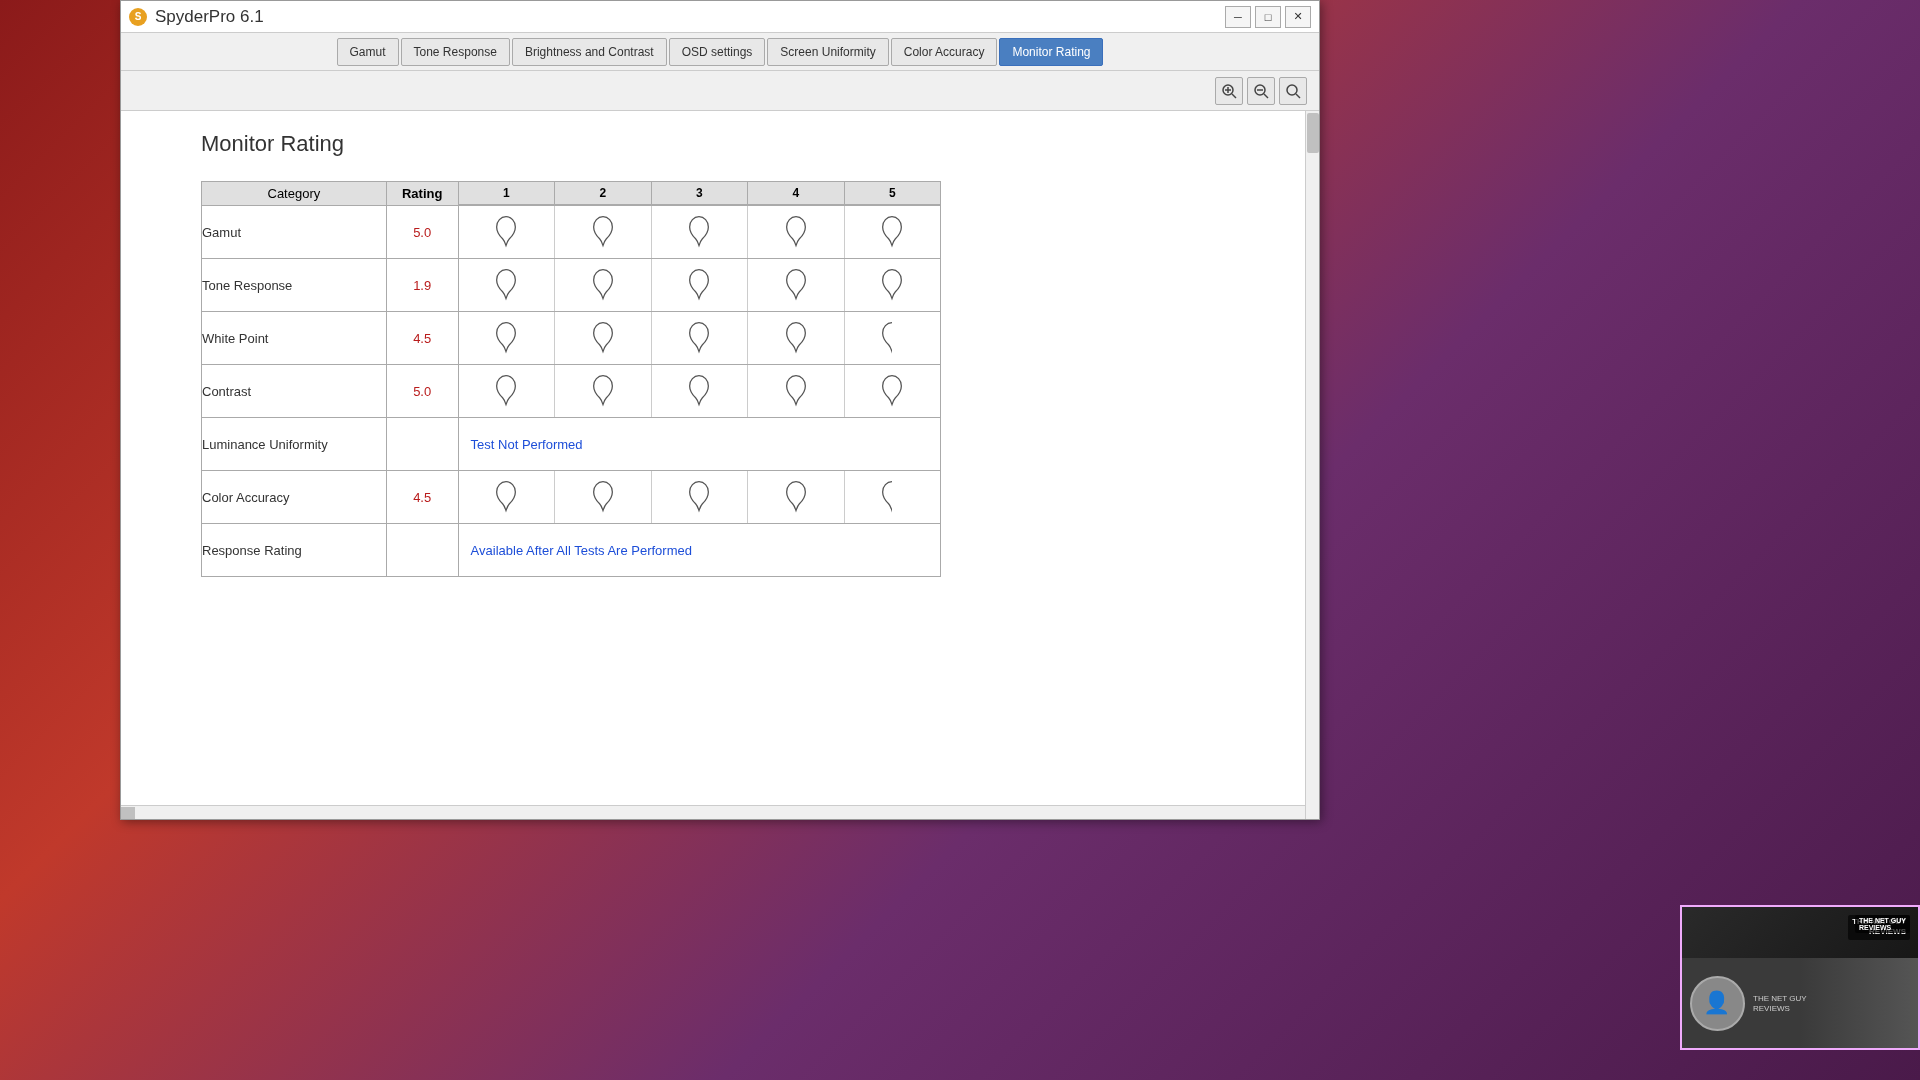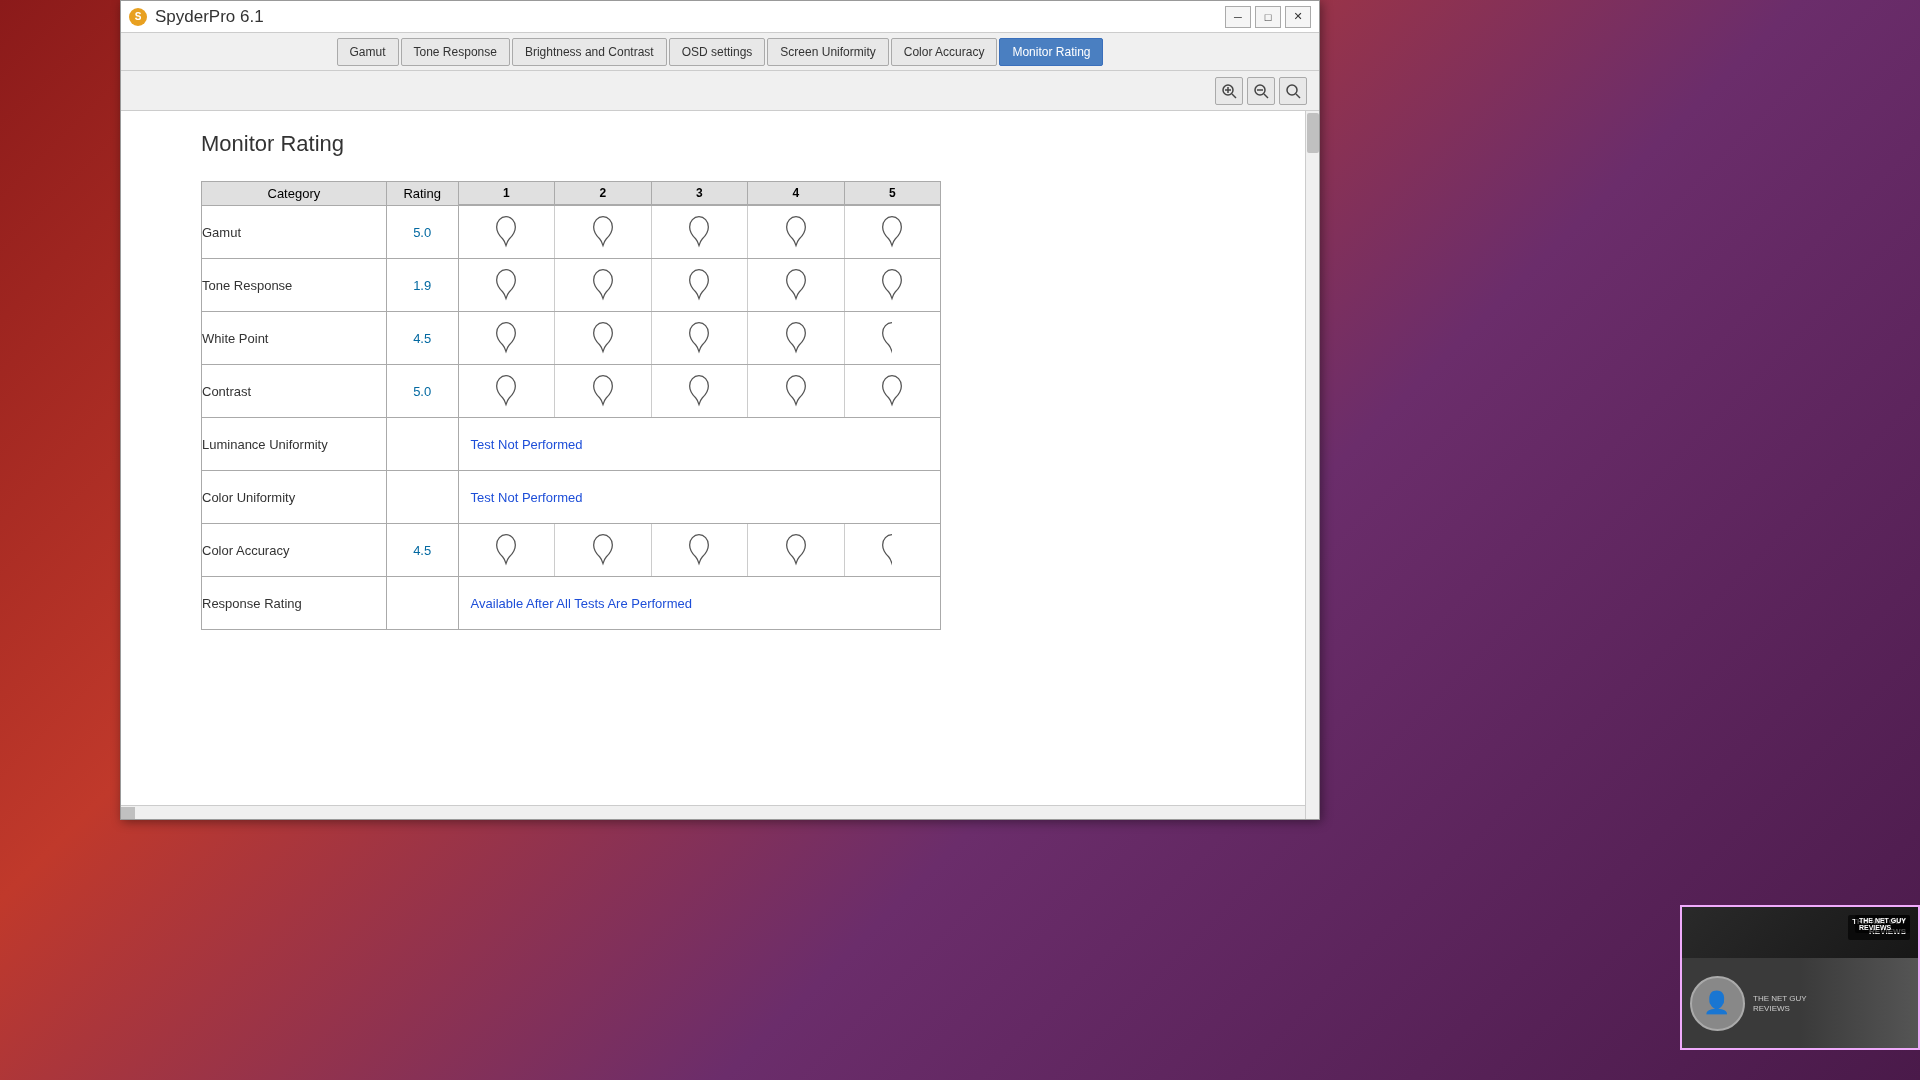--- a/index.html
+++ b/index.html
@@ -198,21 +198,21 @@
       padding: 8px 12px;
       font-size: 13px;
       font-weight: 400;
     }
 
     .col-rating {
       width: 70px;
       text-align: center;
       padding: 8px;
       font-size: 13px;
-      font-weight: 400;
+      font-weight: 700;
     }
 
     .col-stars {
       width: 470px;
       padding: 0;
       position: relative;
     }
 
     .col-stars-header {
       display: flex;
@@ -242,21 +242,21 @@
       align-items: center;
       justify-content: center;
       height: 100%;
       border-right: 1px solid #ccc;
     }
     .star-slot:last-child { border-right: none; }
 
     .rating-value {
       text-align: center;
       font-size: 13px;
-      color: #0369a1;
+      color: #b91c1c;
     }
 
     .category-label {
       padding: 8px 12px;
       font-size: 13px;
       color: #333;
     }
 
     .not-performed {
       padding: 0 12px;
@@ -556,27 +556,20 @@
               </td>
             </tr>
             <tr>
               <td class="category-label">Luminance Uniformity</td>
               <td class="rating-value"></td>
               <td colspan="1">
                 <div class="not-performed" style="padding: 0px 12px; display: flex; align-items: center; height: 52px;">Test Not Performed</div>
               </td>
             </tr>
             <tr>
-              <td class="category-label">Color Uniformity</td>
-              <td class="rating-value"></td>
-              <td colspan="1">
-                <div class="not-performed" style="padding: 0px 12px; display: flex; align-items: center; height: 52px;">Test Not Performed</div>
-              </td>
-            </tr>
-            <tr>
               <td class="category-label">Color Accuracy</td>
               <td class="rating-value">4.5</td>
               <td>
                 <div class="stars-cell">
                   <div class="star-slot">
                     <svg viewBox="0 0 32 40" width="28" height="34">
     <path d="M16 2 C10 2, 5 7, 5 14 C5 20, 8 24, 12 28 C14 30, 16 36, 16 36 C16 36, 18 30, 20 28 C24 24, 27 20, 27 14 C27 7, 22 2, 16 2 Z" fill="none" stroke="#555" stroke-width="1.5" opacity="1"></path>
   </svg>
                   </div>
                   <div class="star-slot">

